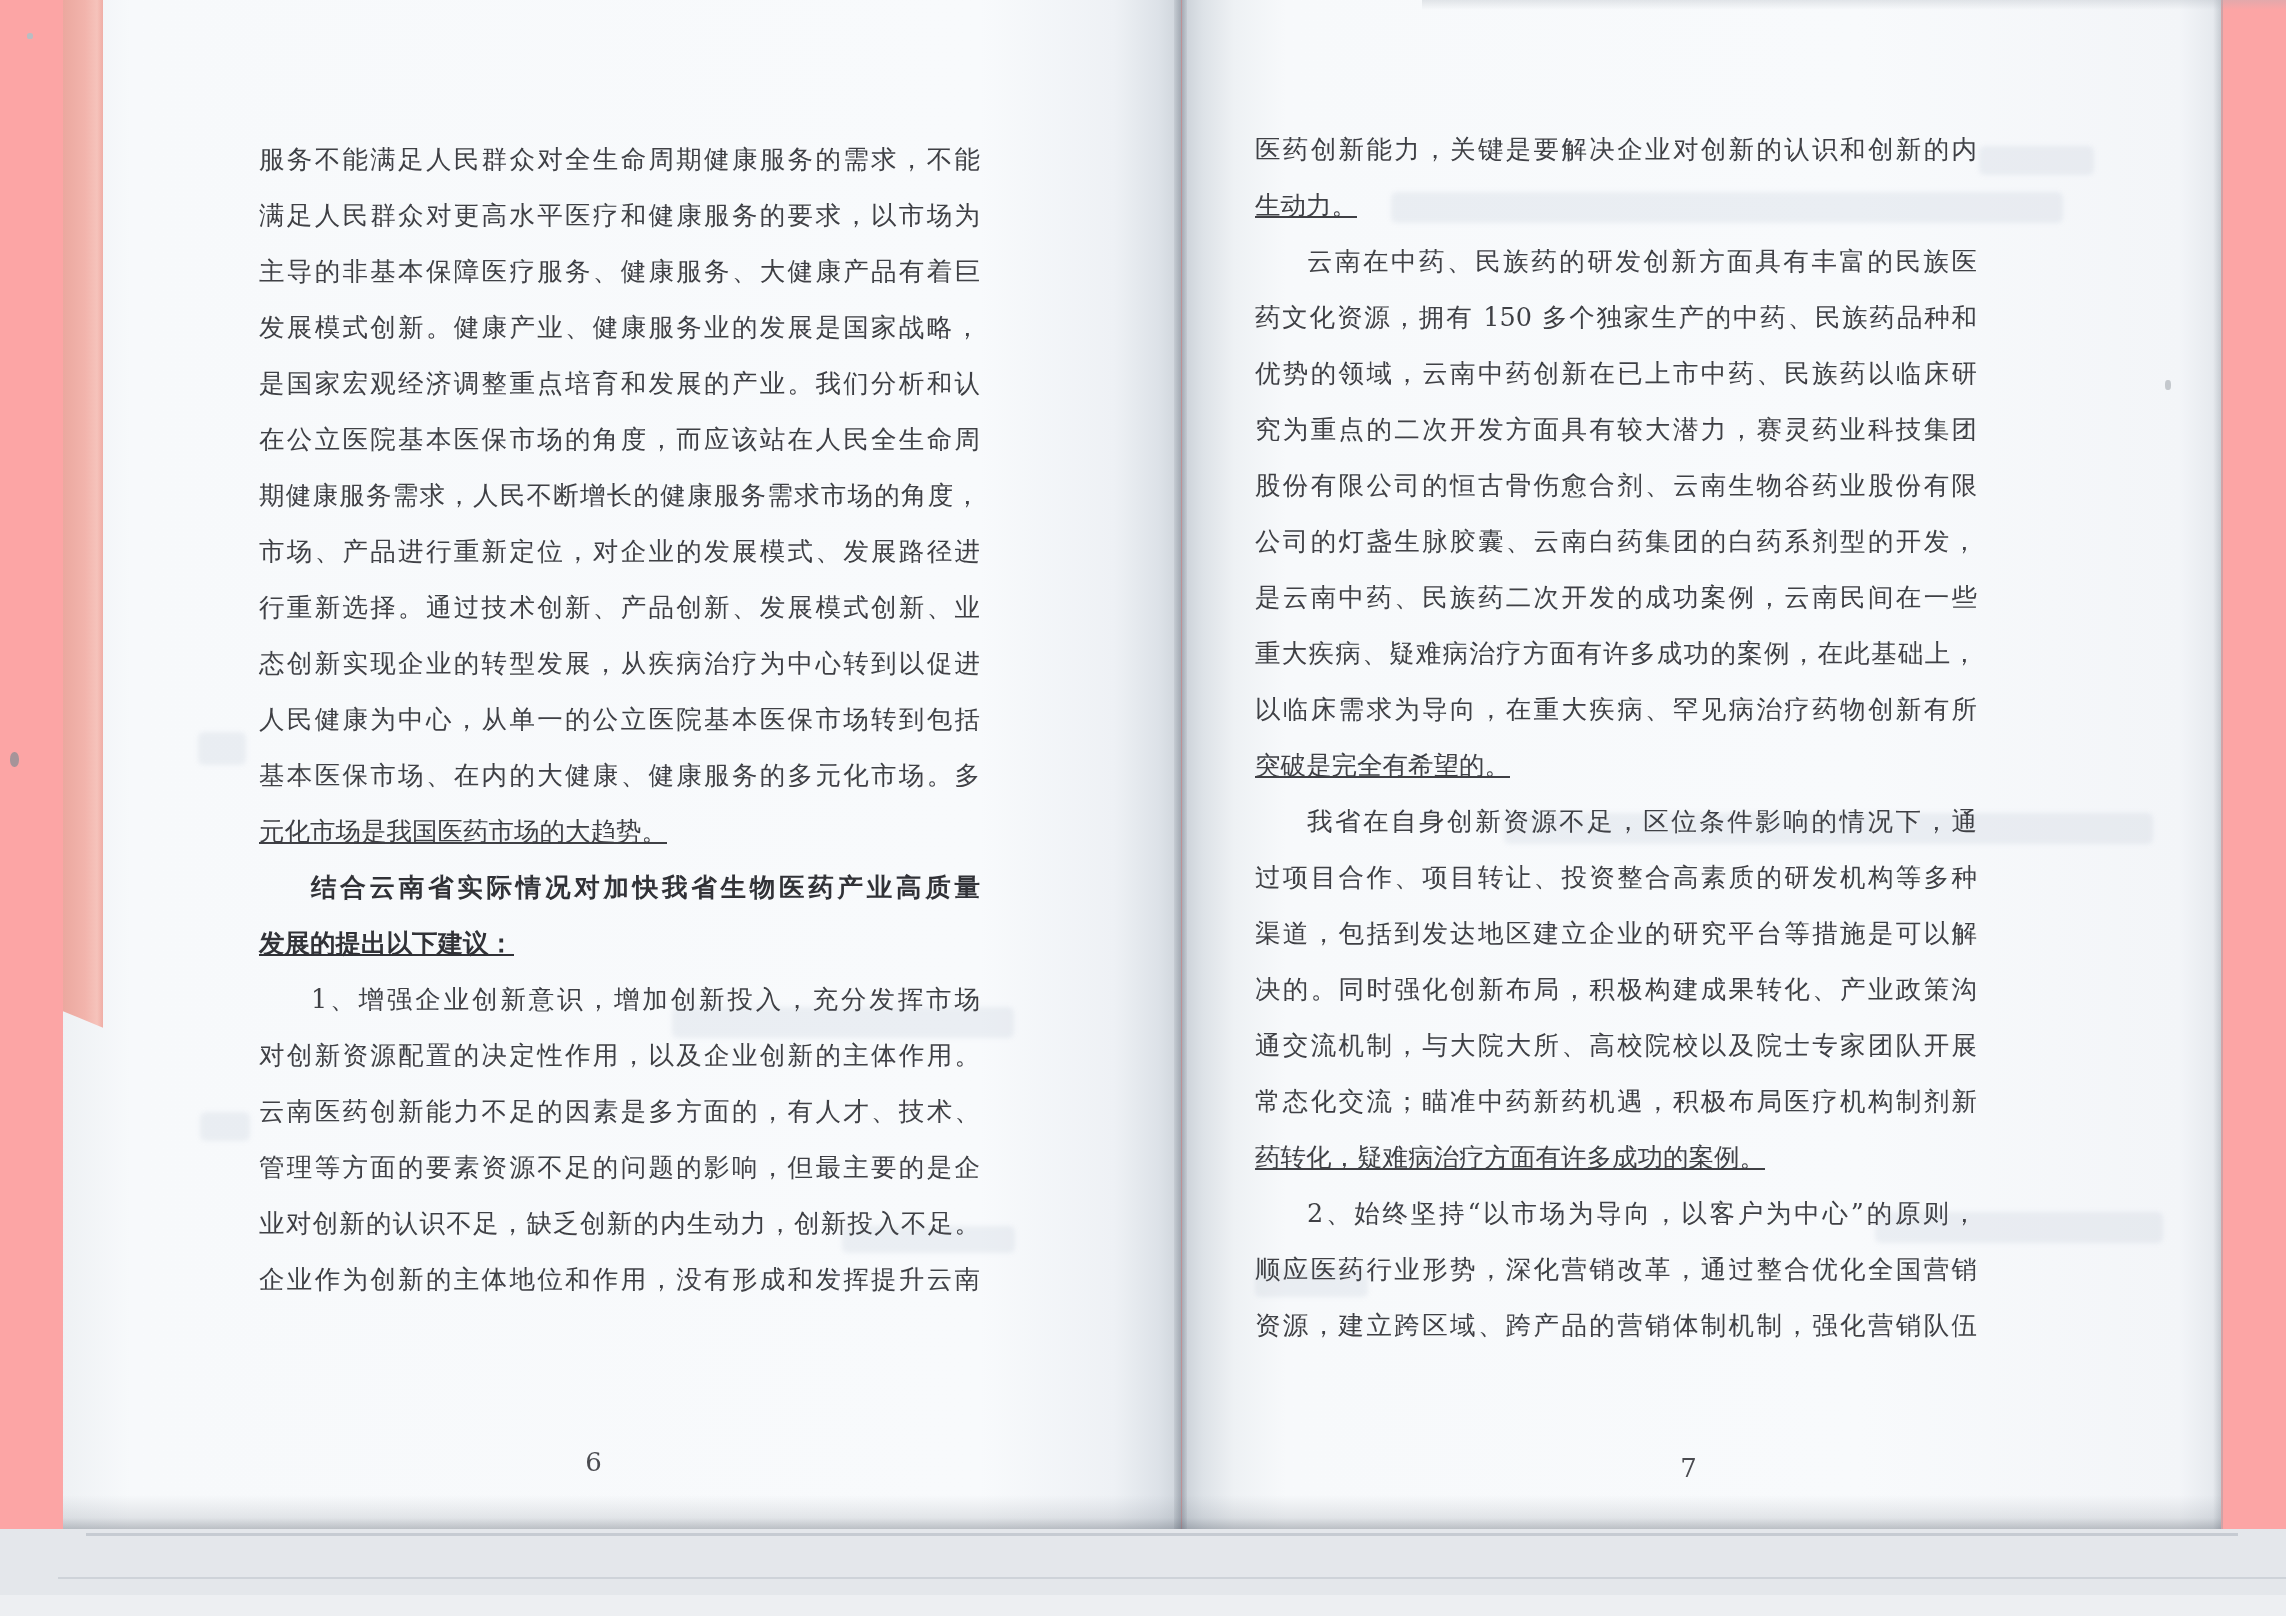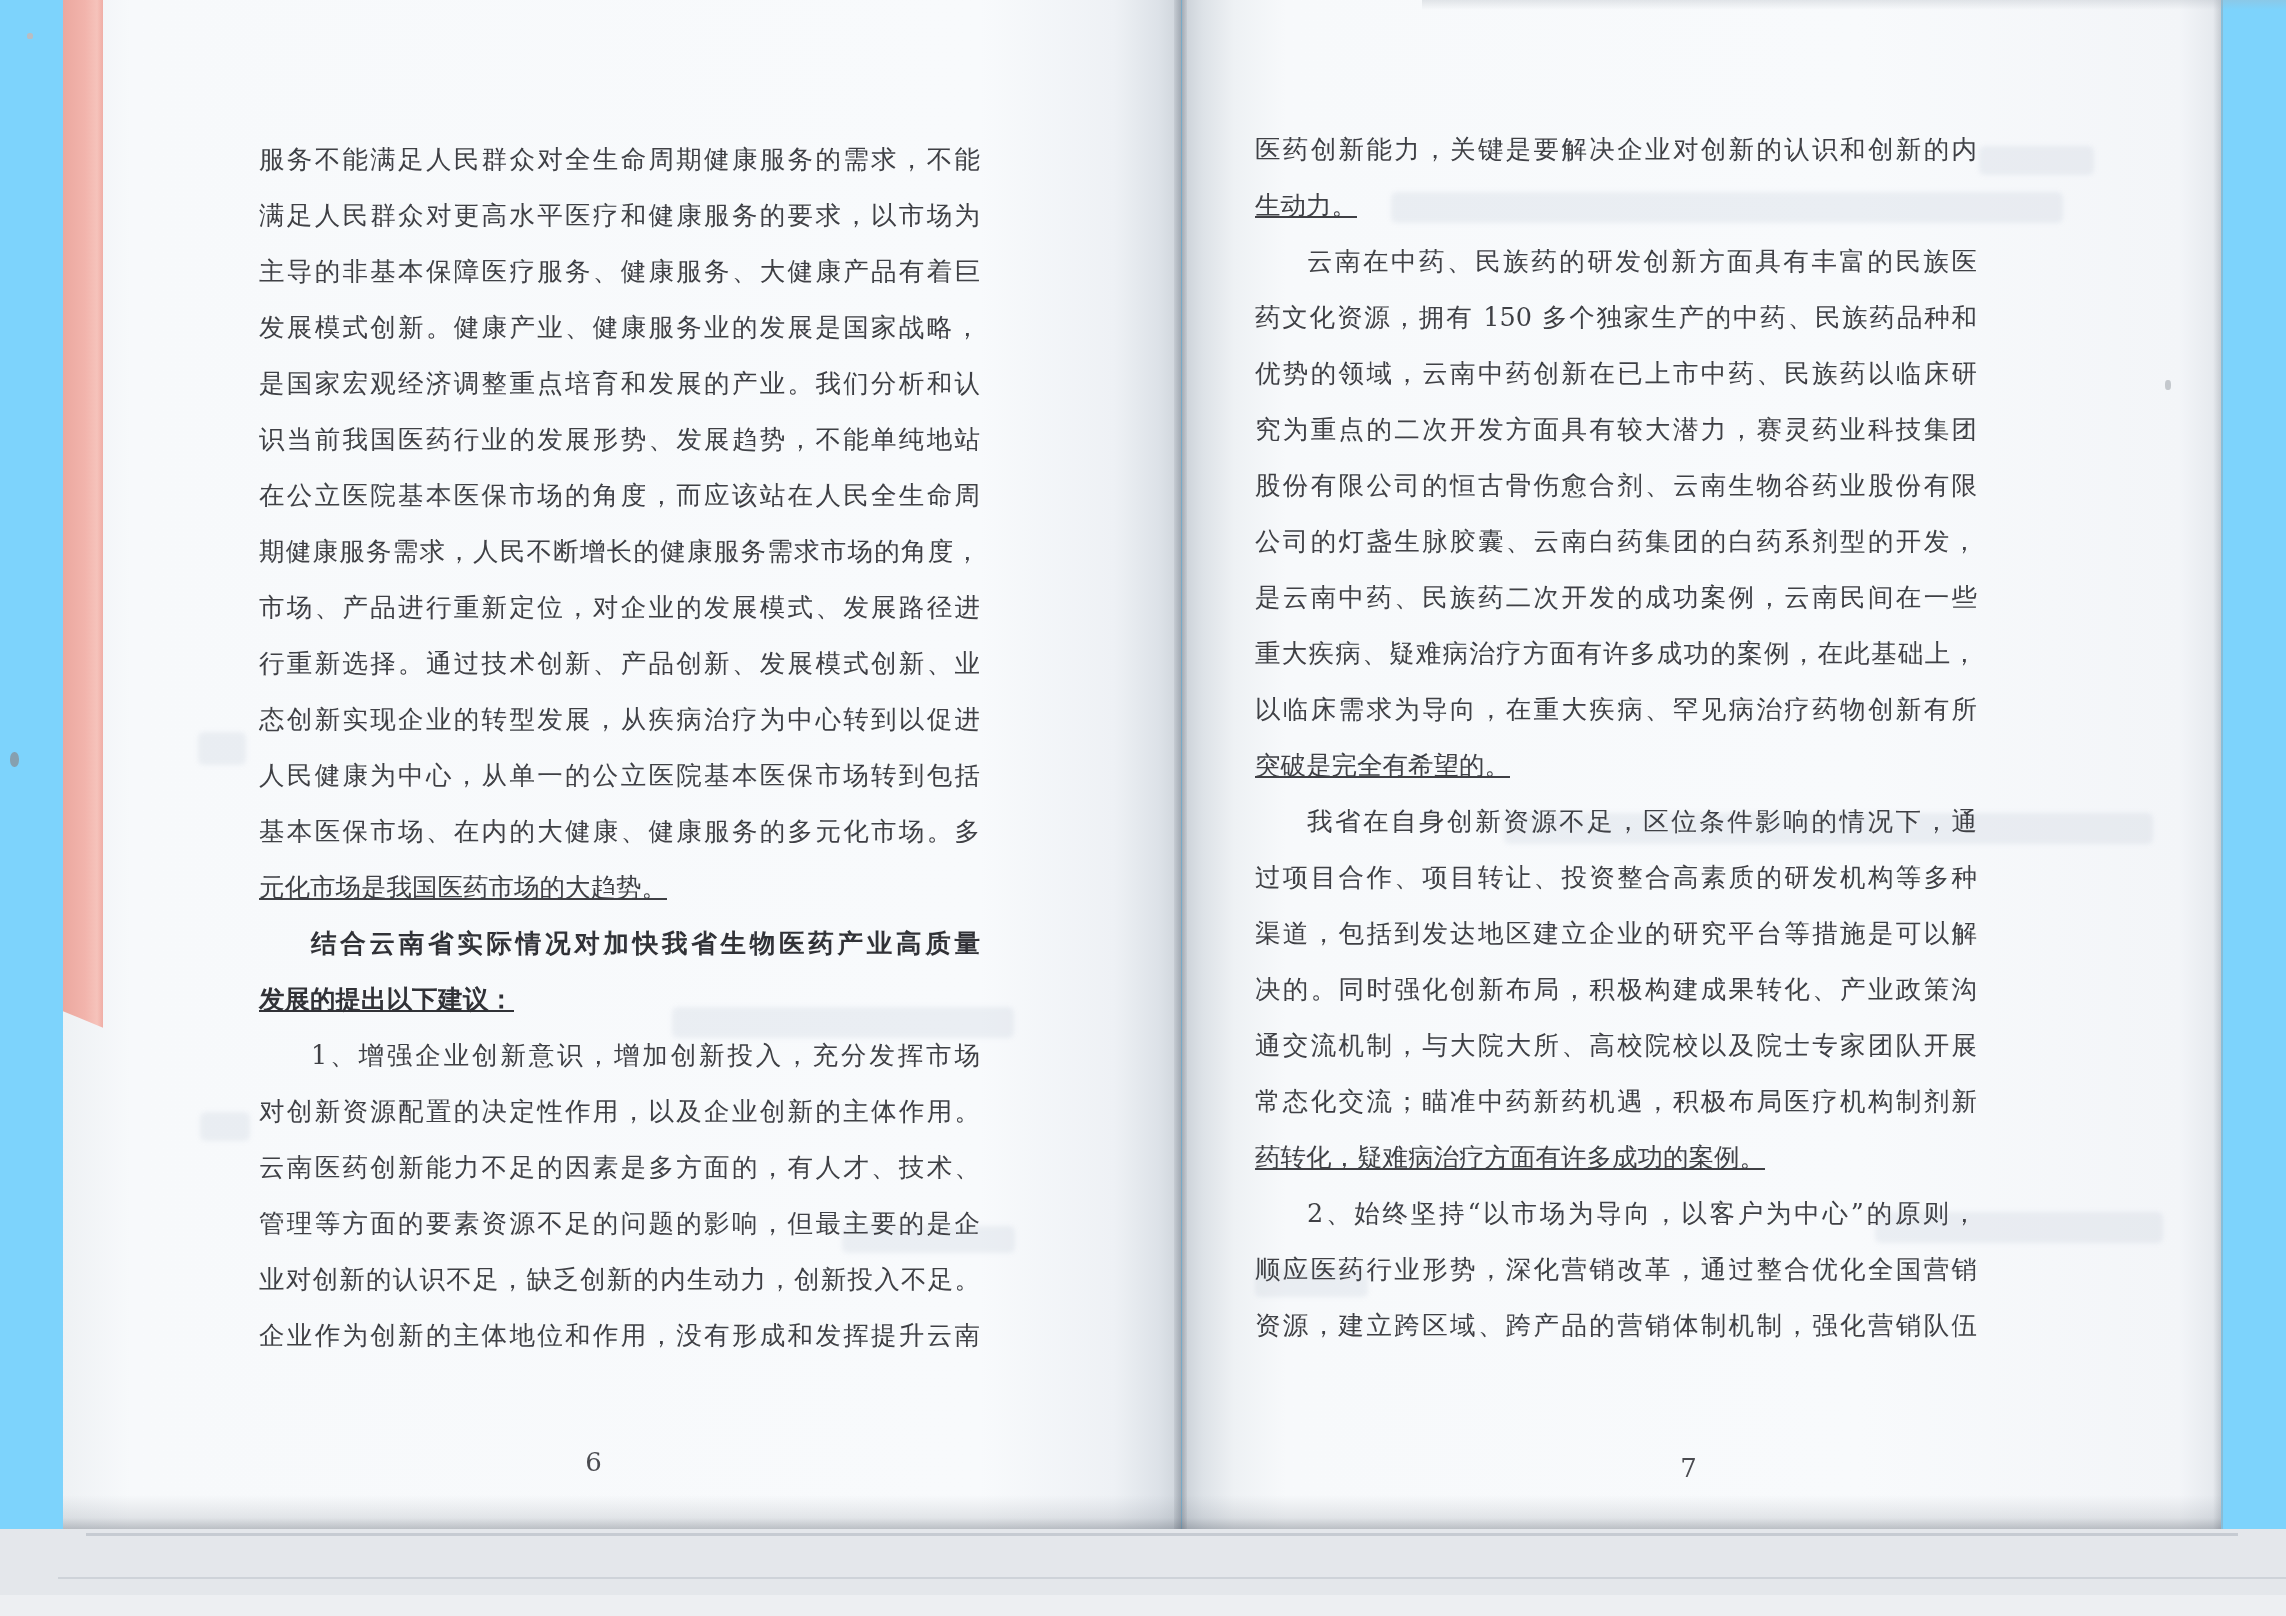--- a/index.html
+++ b/index.html
@@ -1,17 +1,17 @@
 <!DOCTYPE html>
 <html><head>
 <meta charset="utf-8">
 <style>
   html,body{margin:0;padding:0;width:2286px;height:1617px;overflow:hidden;
     font-family:"DejaVu Serif","Liberation Serif",serif;}
-  .canvas{position:relative;width:2286px;height:1617px;background:#7dd3fc;}
+  .canvas{position:relative;width:2286px;height:1617px;background:#fca5a5;}
 
   
   .page{position:absolute;top:0;height:1529px;}
   .page-left{left:63px;width:1118px;
     background:linear-gradient(to right,#eef1f4 0%,#f7f9fb 6%,#f8fafc 82%,#eef1f5 94%,#dde2e8 98%,#cdd3da 100%);}
   .page-right{left:1182px;width:1039px;
     background:linear-gradient(to right,#c9cfd6 0%,#dde2e7 2%,#eef1f4 5%,#f7f9fb 10%,#f8fafc 65%,#f3f5f8 96%,#e3e7ec 100%);}
   .gutter-core{position:absolute;left:1174px;top:0;width:13.4px;height:1529px;
     background:linear-gradient(to right,rgba(130,138,148,.15),rgba(110,118,130,.45) 55%,rgba(130,138,148,.12));}
   .right-edge-line{position:absolute;left:2213px;top:0;width:9.6px;height:1529px;
@@ -80,21 +80,20 @@
   <div class="ghost g7"></div>
   <div class="ghost g8"></div>
   <div class="ghost g9"></div>
 
   <div class="textcol col-left" id="left-lines">
       <div class="line">服务不能满足人民群众对全生命周期健康服务的需求，不能</div>
       <div class="line">满足人民群众对更高水平医疗和健康服务的要求，以市场为</div>
       <div class="line">主导的非基本保障医疗服务、健康服务、大健康产品有着巨</div>
       <div class="line">发展模式创新。健康产业、健康服务业的发展是国家战略，</div>
       <div class="line">是国家宏观经济调整重点培育和发展的产业。我们分析和认</div>
-      <div class="line">识当前我国医药行业的发展形势、发展趋势，不能单纯地站</div>
       <div class="line">在公立医院基本医保市场的角度，而应该站在人民全生命周</div>
       <div class="line">期健康服务需求，人民不断增长的健康服务需求市场的角度，</div>
       <div class="line">市场、产品进行重新定位，对企业的发展模式、发展路径进</div>
       <div class="line">行重新选择。通过技术创新、产品创新、发展模式创新、业</div>
       <div class="line">态创新实现企业的转型发展，从疾病治疗为中心转到以促进</div>
       <div class="line">人民健康为中心，从单一的公立医院基本医保市场转到包括</div>
       <div class="line">基本医保市场、在内的大健康、健康服务的多元化市场。多</div>
       <div class="line end">元化市场是我国医药市场的大趋势。</div>
       <div class="line ind b">结合云南省实际情况对加快我省生物医药产业高质量</div>
       <div class="line b end">发展的提出以下建议：</div>

